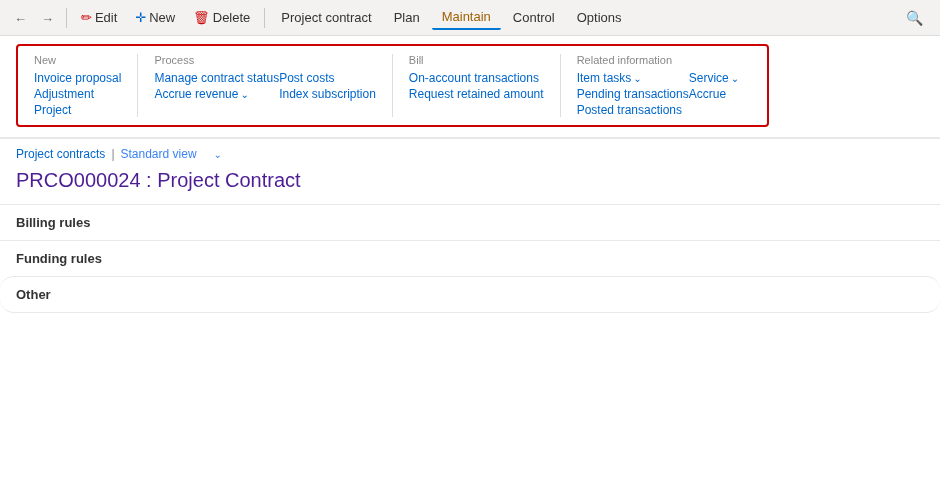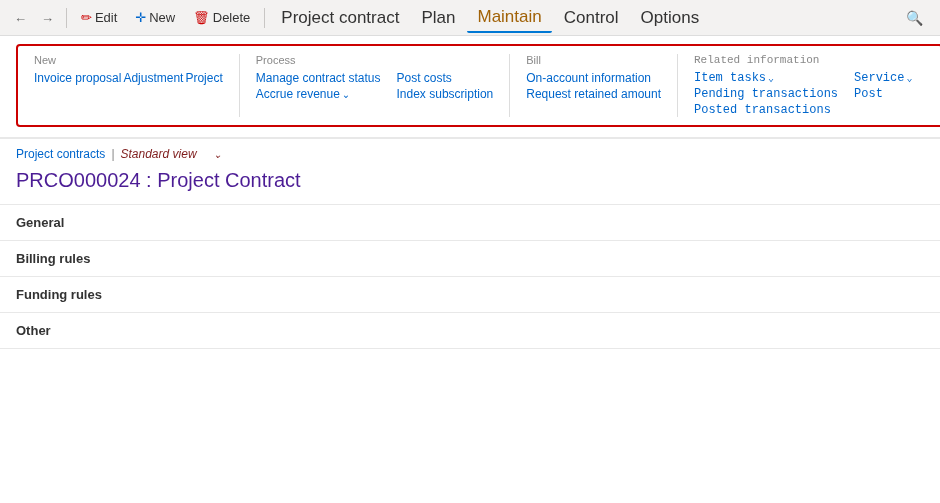--- a/index.html
+++ b/index.html
@@ -28,21 +28,21 @@
       display: flex; align-items: center;
       padding: 4px 6px;
       cursor: pointer; border: none; background: transparent;
       font-size: 13px; color: #666;
       border-radius: 2px;
     }
     .toolbar-menu-btn {
       display: flex; align-items: center; gap: 3px;
       padding: 4px 10px;
       cursor: pointer; border: none; background: transparent;
-      font-size: 17px; color: #333;
+      font-size: 13px; color: #333;
       border-radius: 2px;
     }
     .toolbar-menu-btn.active { border-bottom: 2px solid #0078d4; color: #a16207; }
     .toolbar-search-btn {
       margin-left: auto;
       padding: 4px 8px;
       cursor: pointer; border: none; background: transparent;
       font-size: 14px; color: #666;
       border-radius: 2px;
     }
@@ -60,70 +60,70 @@
       border: 2px solid #cc0000;
       border-radius: 4px;
       padding: 8px 12px;
       width: fit-content;
     }
     .ribbon-group {
       padding: 0 16px;
       border-right: 1px solid #ddd;
     }
     .ribbon-group:first-child { padding-left: 4px; }
-    .ribbon-group:last-child { border-right: none; font-family: Liberation Mono, monospace; }
+    .ribbon-group:last-child { border-right: none; }
     .ribbon-group-title {
       font-size: 11px; color: #888;
       margin-bottom: 5px;
       font-weight: 400;
     }
-    .ribbon-items { display: flex; flex-direction: row; gap: 2px; }
+    .ribbon-items { display: flex; flex-direction: column; gap: 2px; }
     .ribbon-item {
       font-size: 12px; color: #0066cc;
       cursor: pointer;
       text-decoration: none;
       white-space: nowrap;
       display: flex; align-items: center; gap: 2px;
     }
     .ribbon-item .chevron { font-size: 10px; color: #0066cc; }
-    .ribbon-columns { display: flex; gap: 16px; }
+    .ribbon-columns { display: flex; gap: 0; }
     .ribbon-col { display: flex; flex-direction: column; gap: 2px; }
 
     
     .breadcrumb-bar {
       padding: 8px 16px 4px 16px;
       display: flex; align-items: center; gap: 6px;
     }
     .breadcrumb-link {
       font-size: 12px; color: #0066cc; cursor: pointer; text-decoration: none;
     }
     .breadcrumb-sep { font-size: 12px; color: #888; }
     .breadcrumb-view {
-      font-size: 12px; color: #7f1d1d;
-      display: flex; align-items: center; gap: 17px; cursor: pointer; font-style: italic;
+      font-size: 12px; color: #3b82f6;
+      display: flex; align-items: center; gap: 17px; cursor: pointer;
     }
     .breadcrumb-view .chevron { font-size: 10px; }
 
     
     .page-title {
       padding: 4px 16px 12px 16px;
       font-size: 20px; font-weight: 300; color: #4c1d95;
     }
 
     
     .section-list { padding: 0; }
     .section-item {
       border-top: 1px solid #e8e8e8;
       padding: 10px 16px;
       font-size: 13px; font-weight: 600; color: #333;
       cursor: pointer;
       display: flex; align-items: center;
       background: #fff;
     }
-    .section-item:last-child { border-bottom: 1px solid #e8e8e8; }
+    .section-item:last-child { border-bottom: 1px solid #e8e8e8; border-radius: 14px; }
   </style>
 </head>
 <body>
 
 <div class="toolbar">
   <button class="toolbar-nav-btn">←</button>
   <button class="toolbar-nav-btn">→</button>
   <div class="toolbar-separator"></div>
   <button class="toolbar-icon-btn">
     <span style="color:#c00;">✏</span>
@@ -181,53 +181,52 @@
           <a class="ribbon-item">Post costs</a>
           <a class="ribbon-item">Index subscription</a>
         </div>
       </div>
     </div>
 
     <div class="ribbon-group">
       <div class="ribbon-group-title">Bill</div>
       <div class="ribbon-columns">
         <div class="ribbon-col">
-          <a class="ribbon-item">On-account information</a>
+          <a class="ribbon-item">On-account transactions</a>
           <a class="ribbon-item">Request retained amount</a>
         </div>
       </div>
     </div>
 
     <div class="ribbon-group">
       <div class="ribbon-group-title">Related information</div>
       <div class="ribbon-columns">
         <div class="ribbon-col">
           <a class="ribbon-item">Item tasks <span class="chevron">⌄</span></a>
           <a class="ribbon-item">Pending transactions</a>
           <a class="ribbon-item">Posted transactions</a>
         </div>
         <div class="ribbon-col">
           <a class="ribbon-item">Service <span class="chevron">⌄</span></a>
-          <a class="ribbon-item">Post</a>
+          <a class="ribbon-item">Accrue</a>
         </div>
       </div>
     </div>
 
   </div>
 </div>
 
 <div class="breadcrumb-bar">
   <a class="breadcrumb-link">Project contracts</a>
   <span class="breadcrumb-sep">|</span>
   <span class="breadcrumb-view">
     <span>Standard view</span>
     <span class="chevron">⌄</span>
   </span>
 </div>
 
 <div class="page-title">PRCO000024 : Project Contract</div>
 
 <div class="section-list">
-  <div class="section-item">General</div>
   <div class="section-item">Billing rules</div>
   <div class="section-item">Funding rules</div>
   <div class="section-item">Other</div>
 </div>
 
 </body></html>

